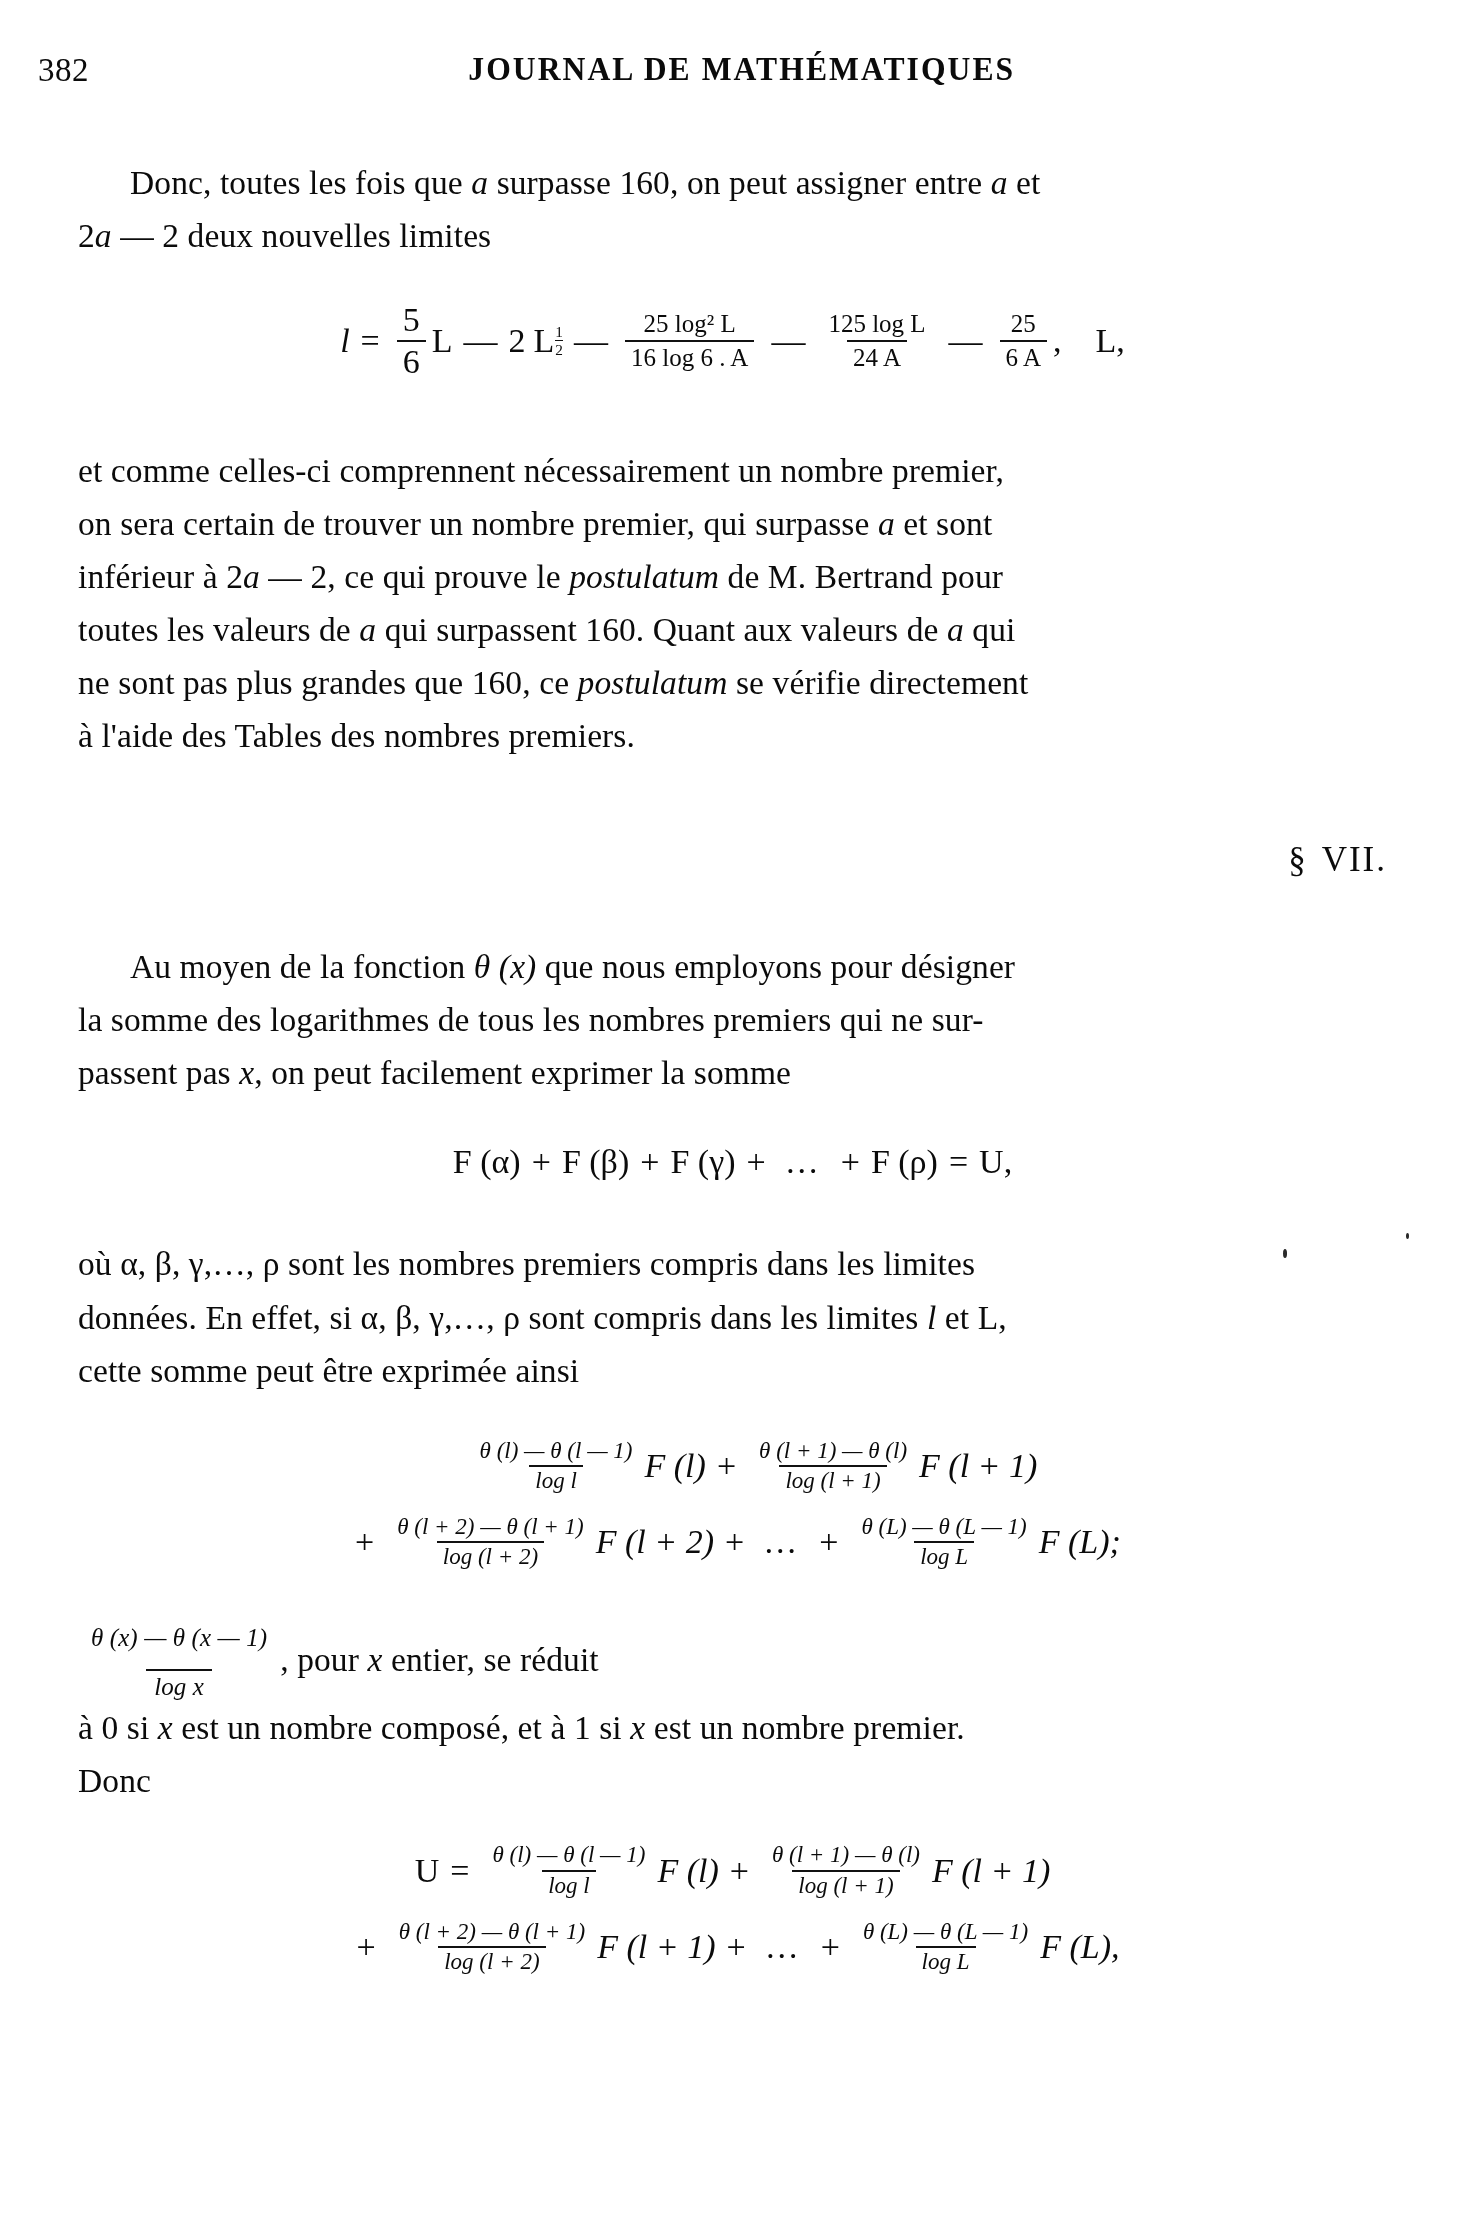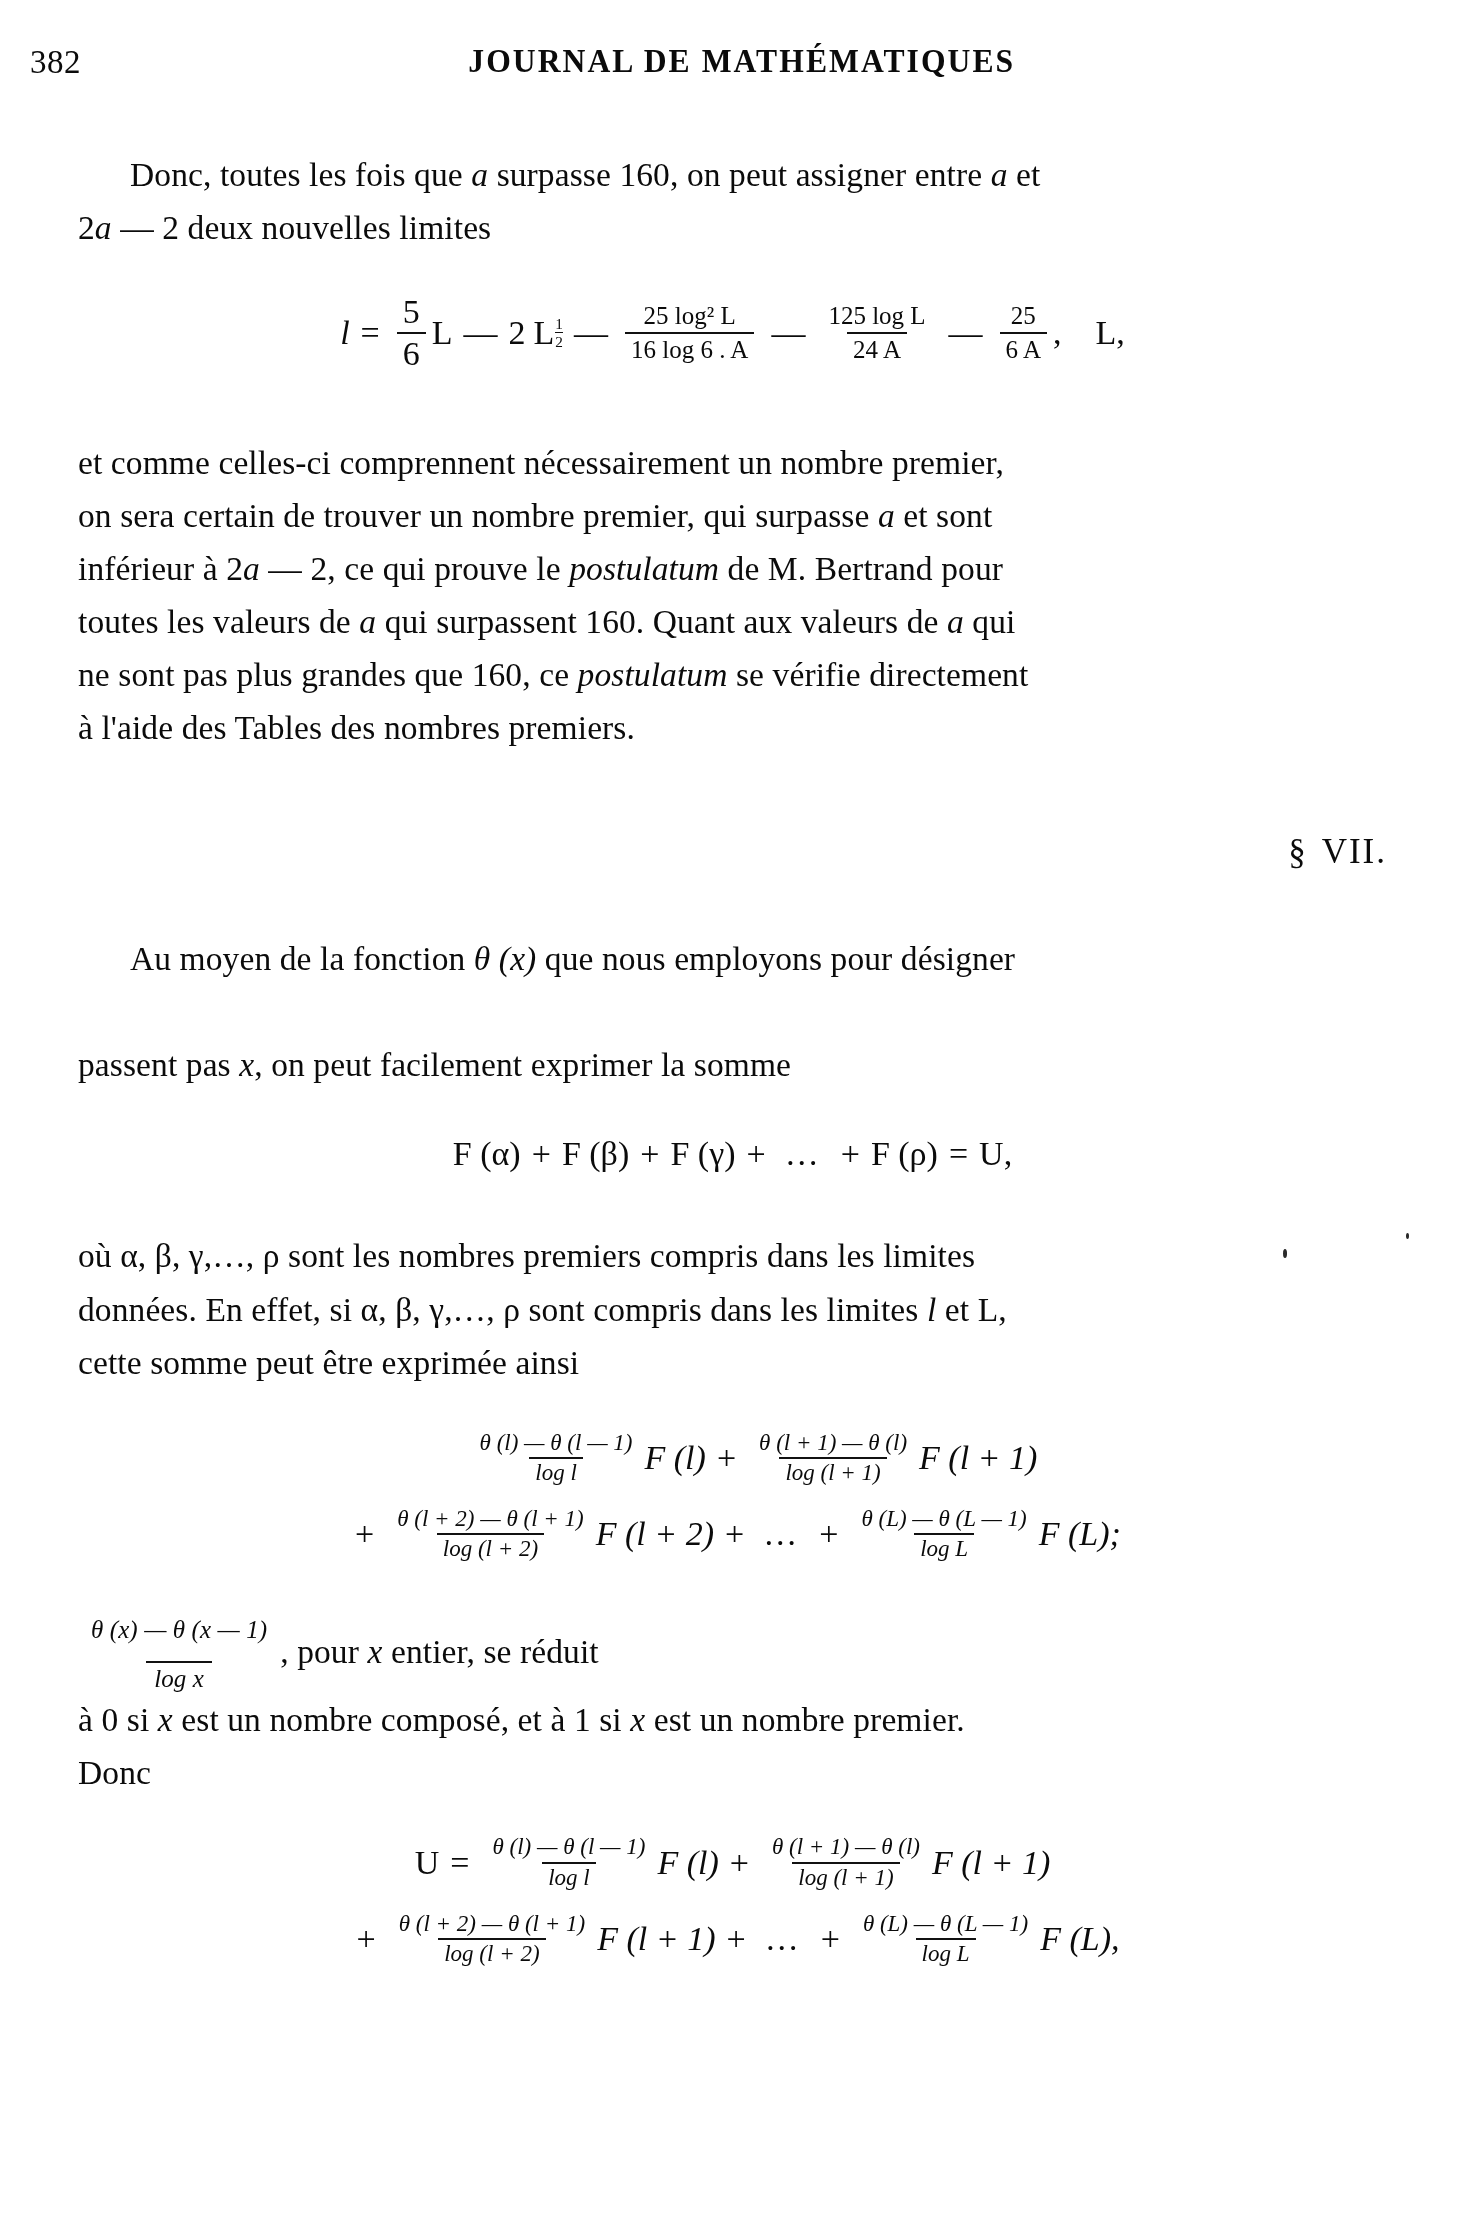--- a/index.html
+++ b/index.html
@@ -12,21 +12,21 @@
     height: 2218px;
     font-family: "Liberation Serif", "DejaVu Serif", serif;
     color: #0b0b0b;
     position: relative;
     overflow: hidden;
   }
   .page {
     position: relative;
     width: 1465px;
     height: 2218px;
-    padding: 0;
+    padding: 8px;
     box-sizing: border-box;
   }
 
   
   .running-head {
     position: relative;
     height: 90px;
     margin: 0 0 0 0;
     padding-top: 42px;
   }
@@ -233,21 +233,21 @@
     <div class="section-head">
       <span class="sect">§</span><span>VII.</span>
     </div>
 
     <div style="height:60px"></div>
 
     <p class="para indent">
       <span>Au moyen de la fonction</span>
       <span class="mvar">θ (x)</span>
       <span>que nous employons pour désigner</span><br>
-      <br>
+      <span>la somme des logarithmes de tous les nombres premiers qui ne sur-</span><br>
       <span>passent pas</span>
       <span class="mvar">x</span><span>, on peut facilement exprimer la somme</span>
     </p>
 
     <div style="height:44px"></div>
 
     <div class="eq">
       <span>F (α)</span>
       <span class="op">+</span>
       <span>F (β)</span>

